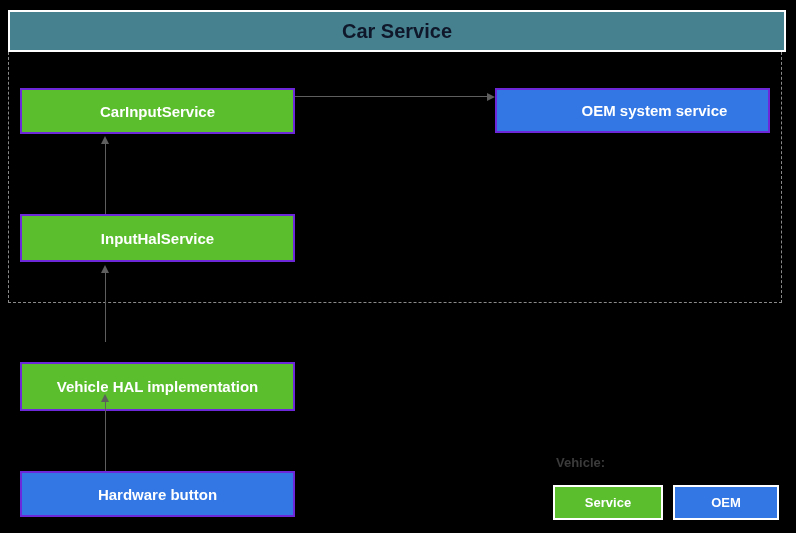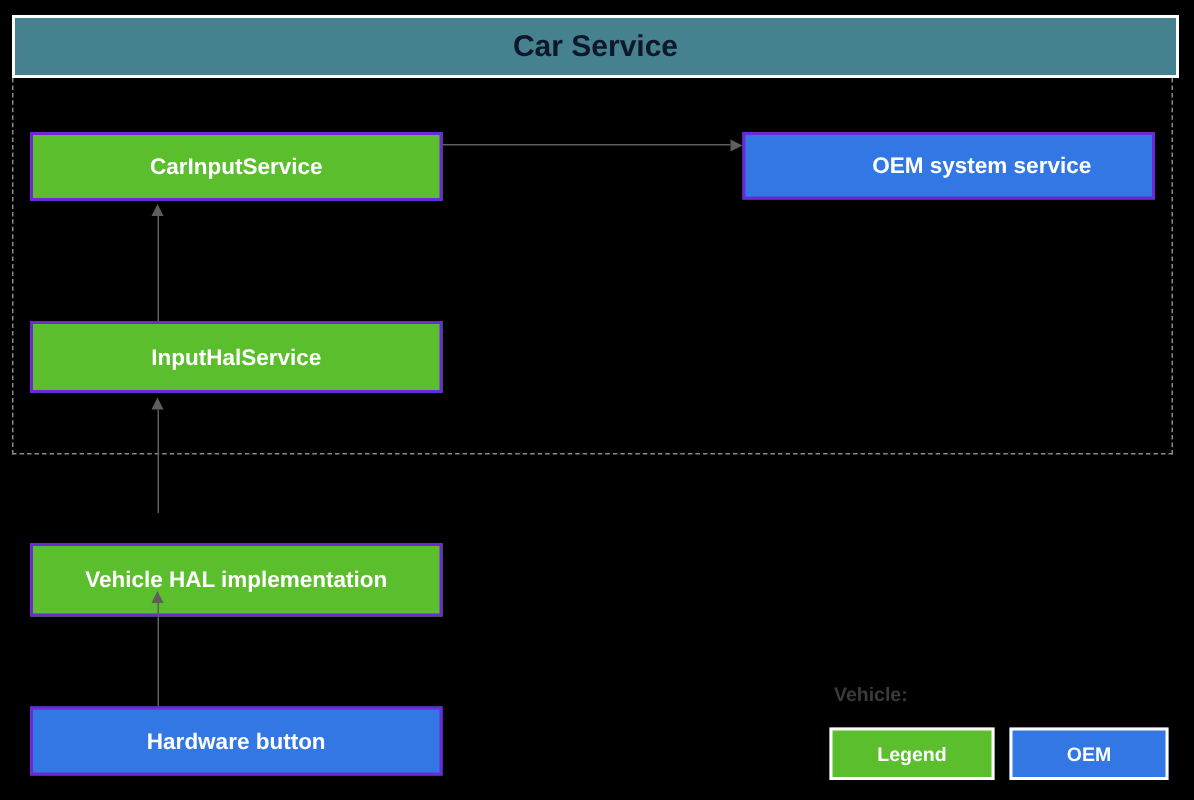--- a/index.html
+++ b/index.html
@@ -116,18 +116,18 @@
 
 <div class="abs line-v c3-line"></div>
 <div class="abs arrow-up c3-head"></div>
 
 <div class="abs line-h c4-line"></div>
 <div class="abs arrow-right c4-head"></div>
 
 <div class="abs legend-title">Vehicle:</div>
 
 <div class="abs legend-box lg-android">
-  <span>Legend</span>
+  <span>Service</span>
 </div>
 
 <div class="abs legend-box lg-oem">
   <span>OEM</span>
 </div>
 
 </body></html>

